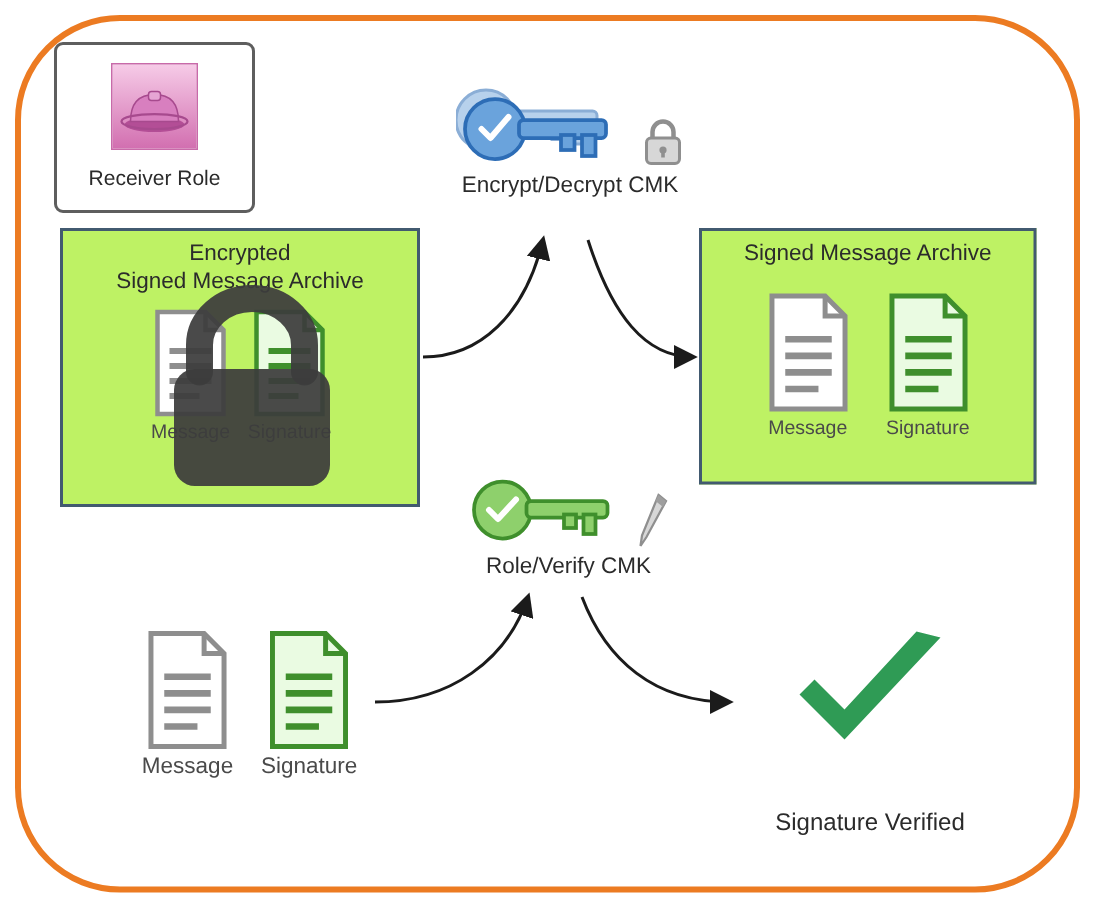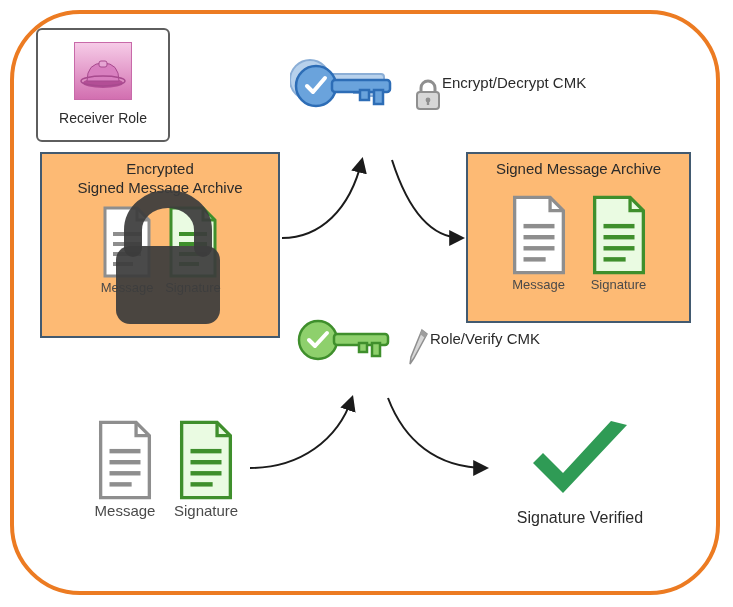--- a/index.html
+++ b/index.html
@@ -45,21 +45,21 @@
   }
   .role-card .label {
     margin-top: 10px;
     font-size: 14px;
     color: #2b2b2b;
   }
 
   
   .panel {
     position: absolute;
-    background: #fdba74;
+    background: #bef264;
     border: 2px solid #425a70;
     box-sizing: border-box;
     display: flex; flex-direction: column;
     align-items: center;
   }
   .panel .title {
     font-size: 15px;
     text-align: center;
     color: #2b2b2b;
     line-height: 1.25;
@@ -85,21 +85,21 @@
     position: absolute;
     left: 98px; top: 184px;
     width: 140px; height: 150px;
     pointer-events: none;
   }
   .lock-overlay svg { width: 100%; height: 100%; }
 
   
   .cmk {
     position: absolute;
-    display: flex; flex-direction: row; align-items: center;
+    display: flex; flex-direction: column; align-items: center;
   }
   .cmk .klabel { font-size: 15px; color: #2b2b2b; margin-top: 3px; text-align:center; white-space: nowrap; }
   .keyrow { display:flex; align-items:flex-end; gap:6px; }
 
   #cmkEncrypt { left: 290px; top: 50px; width: 180px; }
   #cmkSign    { left: 294px; top: 308px; width: 170px; }
 
   .arrowlayer {
     position: absolute; left: 0; top: 0; width: 733px; height: 607px;
     pointer-events: none;
@@ -112,21 +112,21 @@
     display: flex; gap: 18px;
   }
   #bottomDocs .doc { width: 62px; height: 80px; }
   #bottomDocs .doc-label { font-size: 15px; }
 
   
   #verified {
     position: absolute;
     left: 480px; top: 415px;
     width: 200px;
-    display: flex; flex-direction: column; align-items: center;
+    display: flex; flex-direction: column; align-items: center; gap: 31px;
   }
   #verified svg { width: 110px; height: 90px; }
   #verified .vlabel { font-size: 16px; color: #2b2b2b; margin-top: 4px; }
 </style>
 </head>
 <body>
 
 <div class="canvas">
   <div class="outer-border"></div>
 

